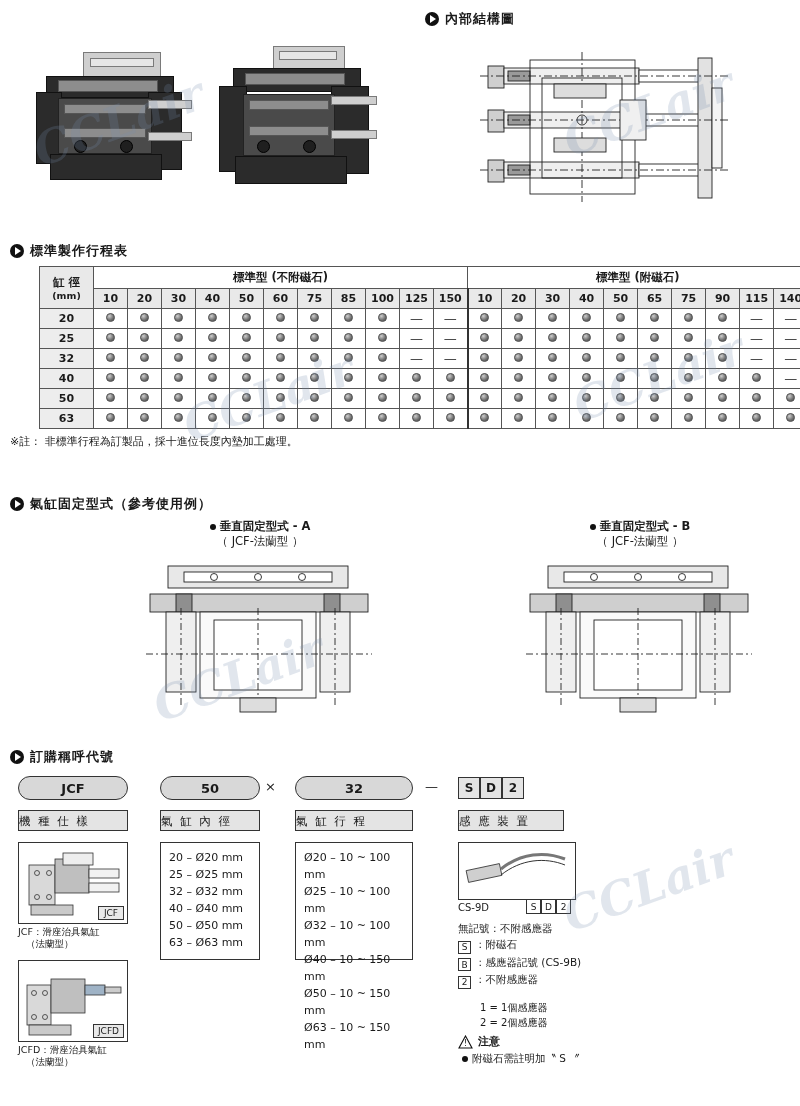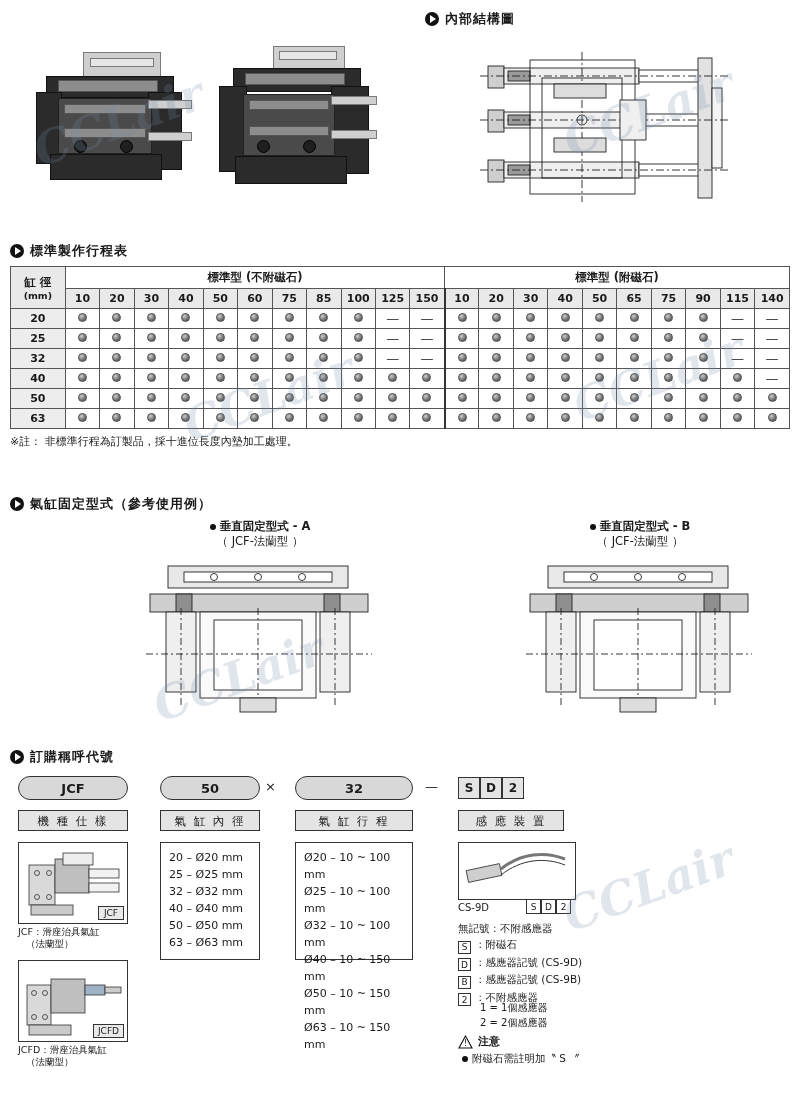--- a/index.html
+++ b/index.html
@@ -79,21 +79,21 @@
   .bulletdot{ display:inline-block;width:6px;height:6px;border-radius:50%;background:#111;margin-right:4px;vertical-align:middle;}
 
   
   #order-sec{ position:absolute; left:10px; top:748px; width:780px; }
   .pill{
     border:1px solid #333; border-radius:14px; background:#d8d8d8;
     text-align:center; font-weight:bold; font-size:13px;
     height:24px; line-height:23px;
   }
   .recbox{
-    border:1px solid #333; background:#e4e4e4; text-align:center;
+    border:1px solid #333; background:#e4e4e4; text-align:left;
     font-size:11.5px; height:21px; line-height:20px; letter-spacing:2px;
   }
   .sqbox{
     border:1px solid #333; background:#e4e4e4; width:22px; height:22px;
     display:inline-flex; align-items:center; justify-content:center;
     font-size:12px; font-weight:bold;
   }
   .listbox{
     border:1px solid #333; background:#fff; font-size:11px; line-height:17px;
     padding:6px 8px;
@@ -205,21 +205,21 @@
     </svg>
   </div>
 
   <div id="stroke-sec">
     <div class="sec-head">
       <span class="tri-wrap">
           <span class="tri-in"></span>
         </span>
       <span class="sec-title">標準製作行程表</span>
     </div>
-    <div style="margin-top:6px;">
+    <div style="margin-top:6px;margin-left:29px;">
       <table class="stroke">
         <colgroup id="stroke-colgroup">
             <col style="width:54px">
             <col style="width:34px">
             <col style="width:34px">
             <col style="width:34px">
             <col style="width:34px">
             <col style="width:34px">
             <col style="width:34px">
             <col style="width:34px">
@@ -590,21 +590,20 @@
       <div style="position:absolute;left:448px;top:60px;font-size:10px;">CS-9D</div>
       <div style="position:absolute;left:516px;top:57px;display:flex;">
         <div style="border:1px solid #333;width:15px;height:15px;display:flex;align-items:center;justify-content:center;font-size:9px;background:#fff;">S</div>
         <div style="border:1px solid #333;width:15px;height:15px;display:flex;align-items:center;justify-content:center;font-size:9px;background:#fff;">D</div>
         <div style="border:1px solid #333;width:15px;height:15px;display:flex;align-items:center;justify-content:center;font-size:9px;background:#fff;">2</div>
       </div>
 
       <div id="sensor-list" style="position:absolute;left:448px;top:78px;width:300px;font-size:10.5px;line-height:16px;">
           <div><span>無記號：不附感應器</span></div>
           <div><span class="smallsq">S</span><span>：附磁石</span></div>
-          <div><span class="smallsq">D</span><span>：感應器記號 (CS-9D)</span></div>
           <div><span class="smallsq">B</span><span>：感應器記號 (CS-9B)</span></div>
           <div><span class="smallsq">2</span><span>：不附感應器</span></div>
         </div>
 
       <div id="sensor-qty" style="position:absolute;left:470px;top:158px;width:200px;font-size:10px;line-height:15px;">
           <div>1 = 1個感應器</div>
           <div>2 = 2個感應器</div>
         </div>
 
       <div style="position:absolute;left:448px;top:192px;display:flex;align-items:center;gap:5px;">

